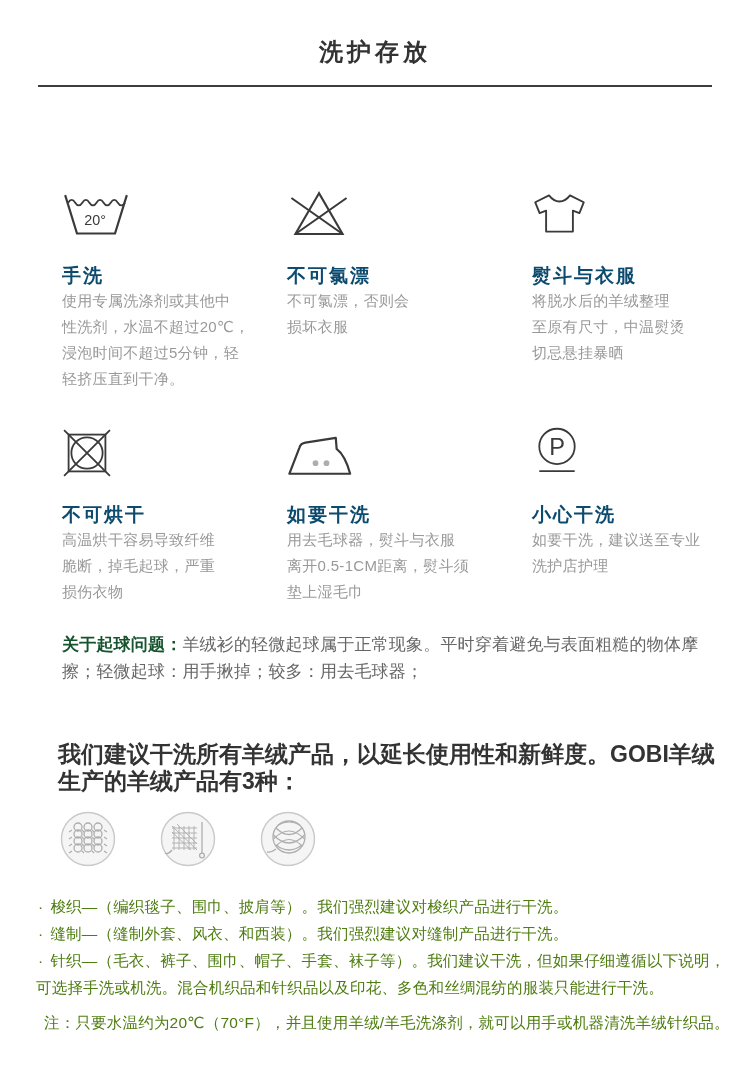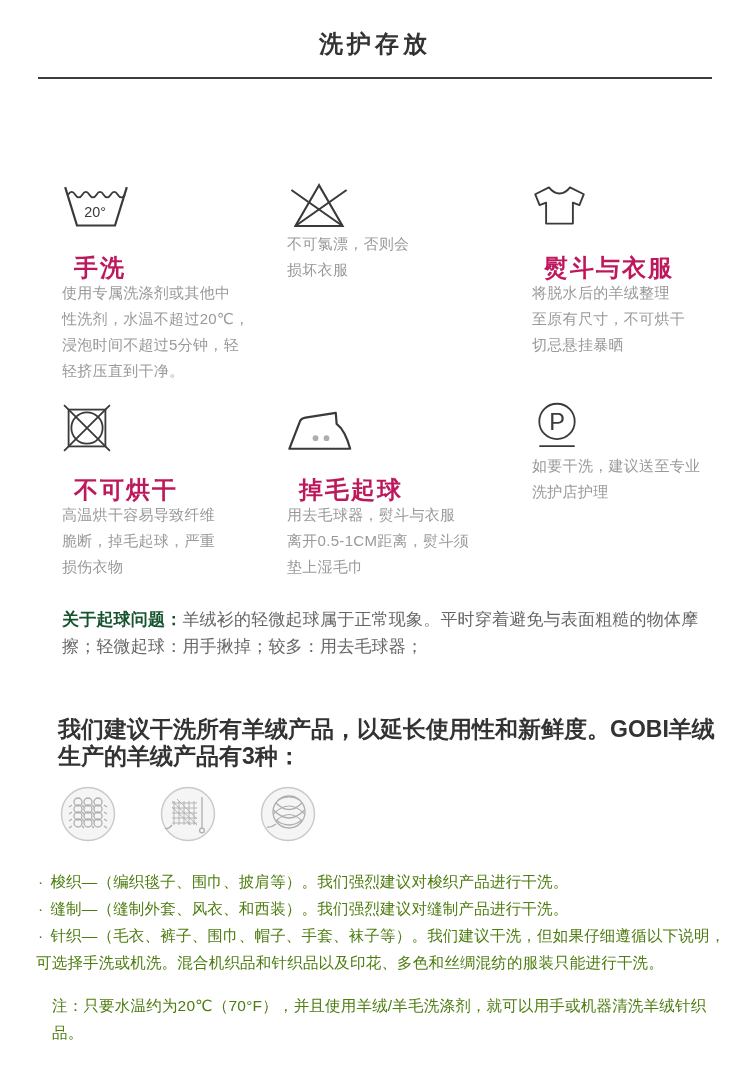--- a/index.html
+++ b/index.html
@@ -2,39 +2,39 @@
 <html><head>
 <meta charset="utf-8">
 <style>
   html,body{margin:0;padding:0;background:#ffffff;}
   body{
     width:750px;min-height:1071px;overflow:hidden;
     font-family:"Liberation Sans","DejaVu Sans",sans-serif;
     -webkit-font-smoothing:antialiased;
   }
   
-  .header{padding-top:28px;}
+  .header{padding-top:36px;}
   .page-title{
     margin:0;text-align:center;
     font-family:"Liberation Serif","DejaVu Serif",serif;
     font-size:24px;font-weight:bold;color:#333;letter-spacing:4px;
   }
   .divider{width:674px;height:2px;background:#3d3d3d;margin:17px auto 0;}
 
   
   .care-grid{
     margin:100px 0 0 62px;
     display:grid;grid-template-columns:225px 245px auto;
-    grid-row-gap:34px;row-gap:17px;
+    grid-row-gap:34px;row-gap:34px;
   }
   .care-cell{}
   .icon-box{height:52px;display:flex;align-items:flex-end;}
   .icon-box svg{display:block;}
   .care-title{
-    margin:24px 12px 0;font-size:24px;font-weight:bold;color:#be185d;
+    margin:24px 0 0;font-size:19px;font-weight:bold;color:#0c4a6e;
     letter-spacing:2px;line-height:25px;
   }
   .care-desc{
     margin:0 0 0;font-size:15px;color:#999;line-height:26px;
     white-space:pre-line;letter-spacing:0.3px;
   }
   .stroke{fill:none;stroke:#3a3a3a;stroke-width:2.6;}
   .stroke-thin{fill:none;stroke:#3a3a3a;stroke-width:2.2;}
   .icon-text{fill:#3a3a3a;font-family:"Liberation Sans",sans-serif;}
 
@@ -54,21 +54,21 @@
   .badge-bg{fill:#f5f5f5;stroke:#c9c9c9;stroke-width:1.4;}
   .badge-line{fill:none;stroke:#aeaeae;stroke-width:1.3;}
   .badge-fillshape{fill:#aeaeae;stroke:none;}
 
   
   .type-list{
     margin:22px 0 0 36px;width:704px;
     font-size:15.5px;line-height:27px;color:#4d7c0f;letter-spacing:0.2px;
   }
   .type-item .marker{display:inline;padding:0 7px 0 2px;}
-  .footnote{margin:16px;}
+  .footnote{margin:8px;}
 </style>
 </head>
 <body>
 
 <div class="header">
   <h1 class="page-title">洗护存放</h1>
   <div class="divider"></div>
 </div>
 
 <div class="care-grid">
@@ -88,33 +88,34 @@
 轻挤压直到干净。</p>
   </div>
 
   <div class="care-cell">
     <div class="icon-box">
       <svg width="64" height="50" viewBox="0 0 80 62">
         <path class="stroke" d="M40 5 L10.5 56 L69.5 56 Z"></path>
         <path class="stroke" d="M5.5 11 L69.5 56 M74.5 11 L10.5 56"></path>
       </svg>
     </div>
+    <h3 class="care-title">不可氯漂</h3>
     <p class="care-desc">不可氯漂，否则会
 损坏衣服</p>
   </div>
 
   <div class="care-cell">
     <div class="icon-box">
       <svg width="55" height="51" viewBox="0 0 76 58">
         <path class="stroke" stroke-linejoin="round" d="M23.5 4 Q30 12.5 38 12.5 Q46 12.5 52.5 4 L71.5 13.5 L65.5 28.5 L56.5 25 L56.5 54 L19.5 54 L19.5 25 L10.5 28.5 L4.5 13.5 Z"></path>
       </svg>
     </div>
     <h3 class="care-title">熨斗与衣服</h3>
     <p class="care-desc">将脱水后的羊绒整理
-至原有尺寸，不可烘干
+至原有尺寸，中温熨烫
 切忌悬挂暴晒</p>
   </div>
 
   <div class="care-cell">
     <div class="icon-box">
       <svg width="50" height="50" viewBox="0 0 72 72">
         <rect class="stroke" x="9.5" y="9.5" width="53" height="53"></rect>
         <circle class="stroke" cx="36" cy="36" r="22.5"></circle>
         <path class="stroke" d="M3 3 L69 69 M69 3 L3 69"></path>
       </svg>
@@ -126,34 +127,35 @@
   </div>
 
   <div class="care-cell">
     <div class="icon-box">
       <svg width="68" height="49" viewBox="0 0 80 58">
         <path class="stroke" stroke-linejoin="round" d="M2.5 53 L14.5 22 Q16 17 21.5 16.2 L57.5 10.5 L58.5 23.5 Q68.5 31 74.5 53 Z"></path>
         <circle class="badge-fillshape" cx="33.5" cy="40.5" r="3.4" fill="#3a3a3a"></circle>
         <circle class="badge-fillshape" cx="46.5" cy="40.5" r="3.4" fill="#3a3a3a"></circle>
       </svg>
     </div>
-    <h3 class="care-title">掉毛起球</h3>
+    <h3 class="care-title">如要干洗</h3>
     <p class="care-desc">用去毛球器，熨斗与衣服
 离开0.5-1CM距离，熨斗须
 垫上湿毛巾</p>
   </div>
 
   <div class="care-cell">
     <div class="icon-box">
       <svg width="50" height="52" viewBox="0 0 72 74">
         <circle class="stroke" cx="36" cy="29" r="25.5"></circle>
         <text class="icon-text" x="36" y="41" text-anchor="middle" font-size="34">P</text>
         <path class="stroke" d="M10.5 64.5 L61.5 64.5"></path>
       </svg>
     </div>
+    <h3 class="care-title">小心干洗</h3>
     <p class="care-desc">如要干洗，建议送至专业
 洗护店护理</p>
   </div>
 
 </div>
 
 <p class="pilling"><span class="lead">关于起球问题：</span><span>羊绒衫的轻微起球属于正常现象。平时穿着避免与表面粗糙的物体摩擦；轻微起球：用手揪掉；较多：用去毛球器；</span></p>
 
 <p class="recommend">我们建议干洗所有羊绒产品，以延长使用性和新鲜度。GOBI羊绒生产的羊绒产品有3种：</p>
 

